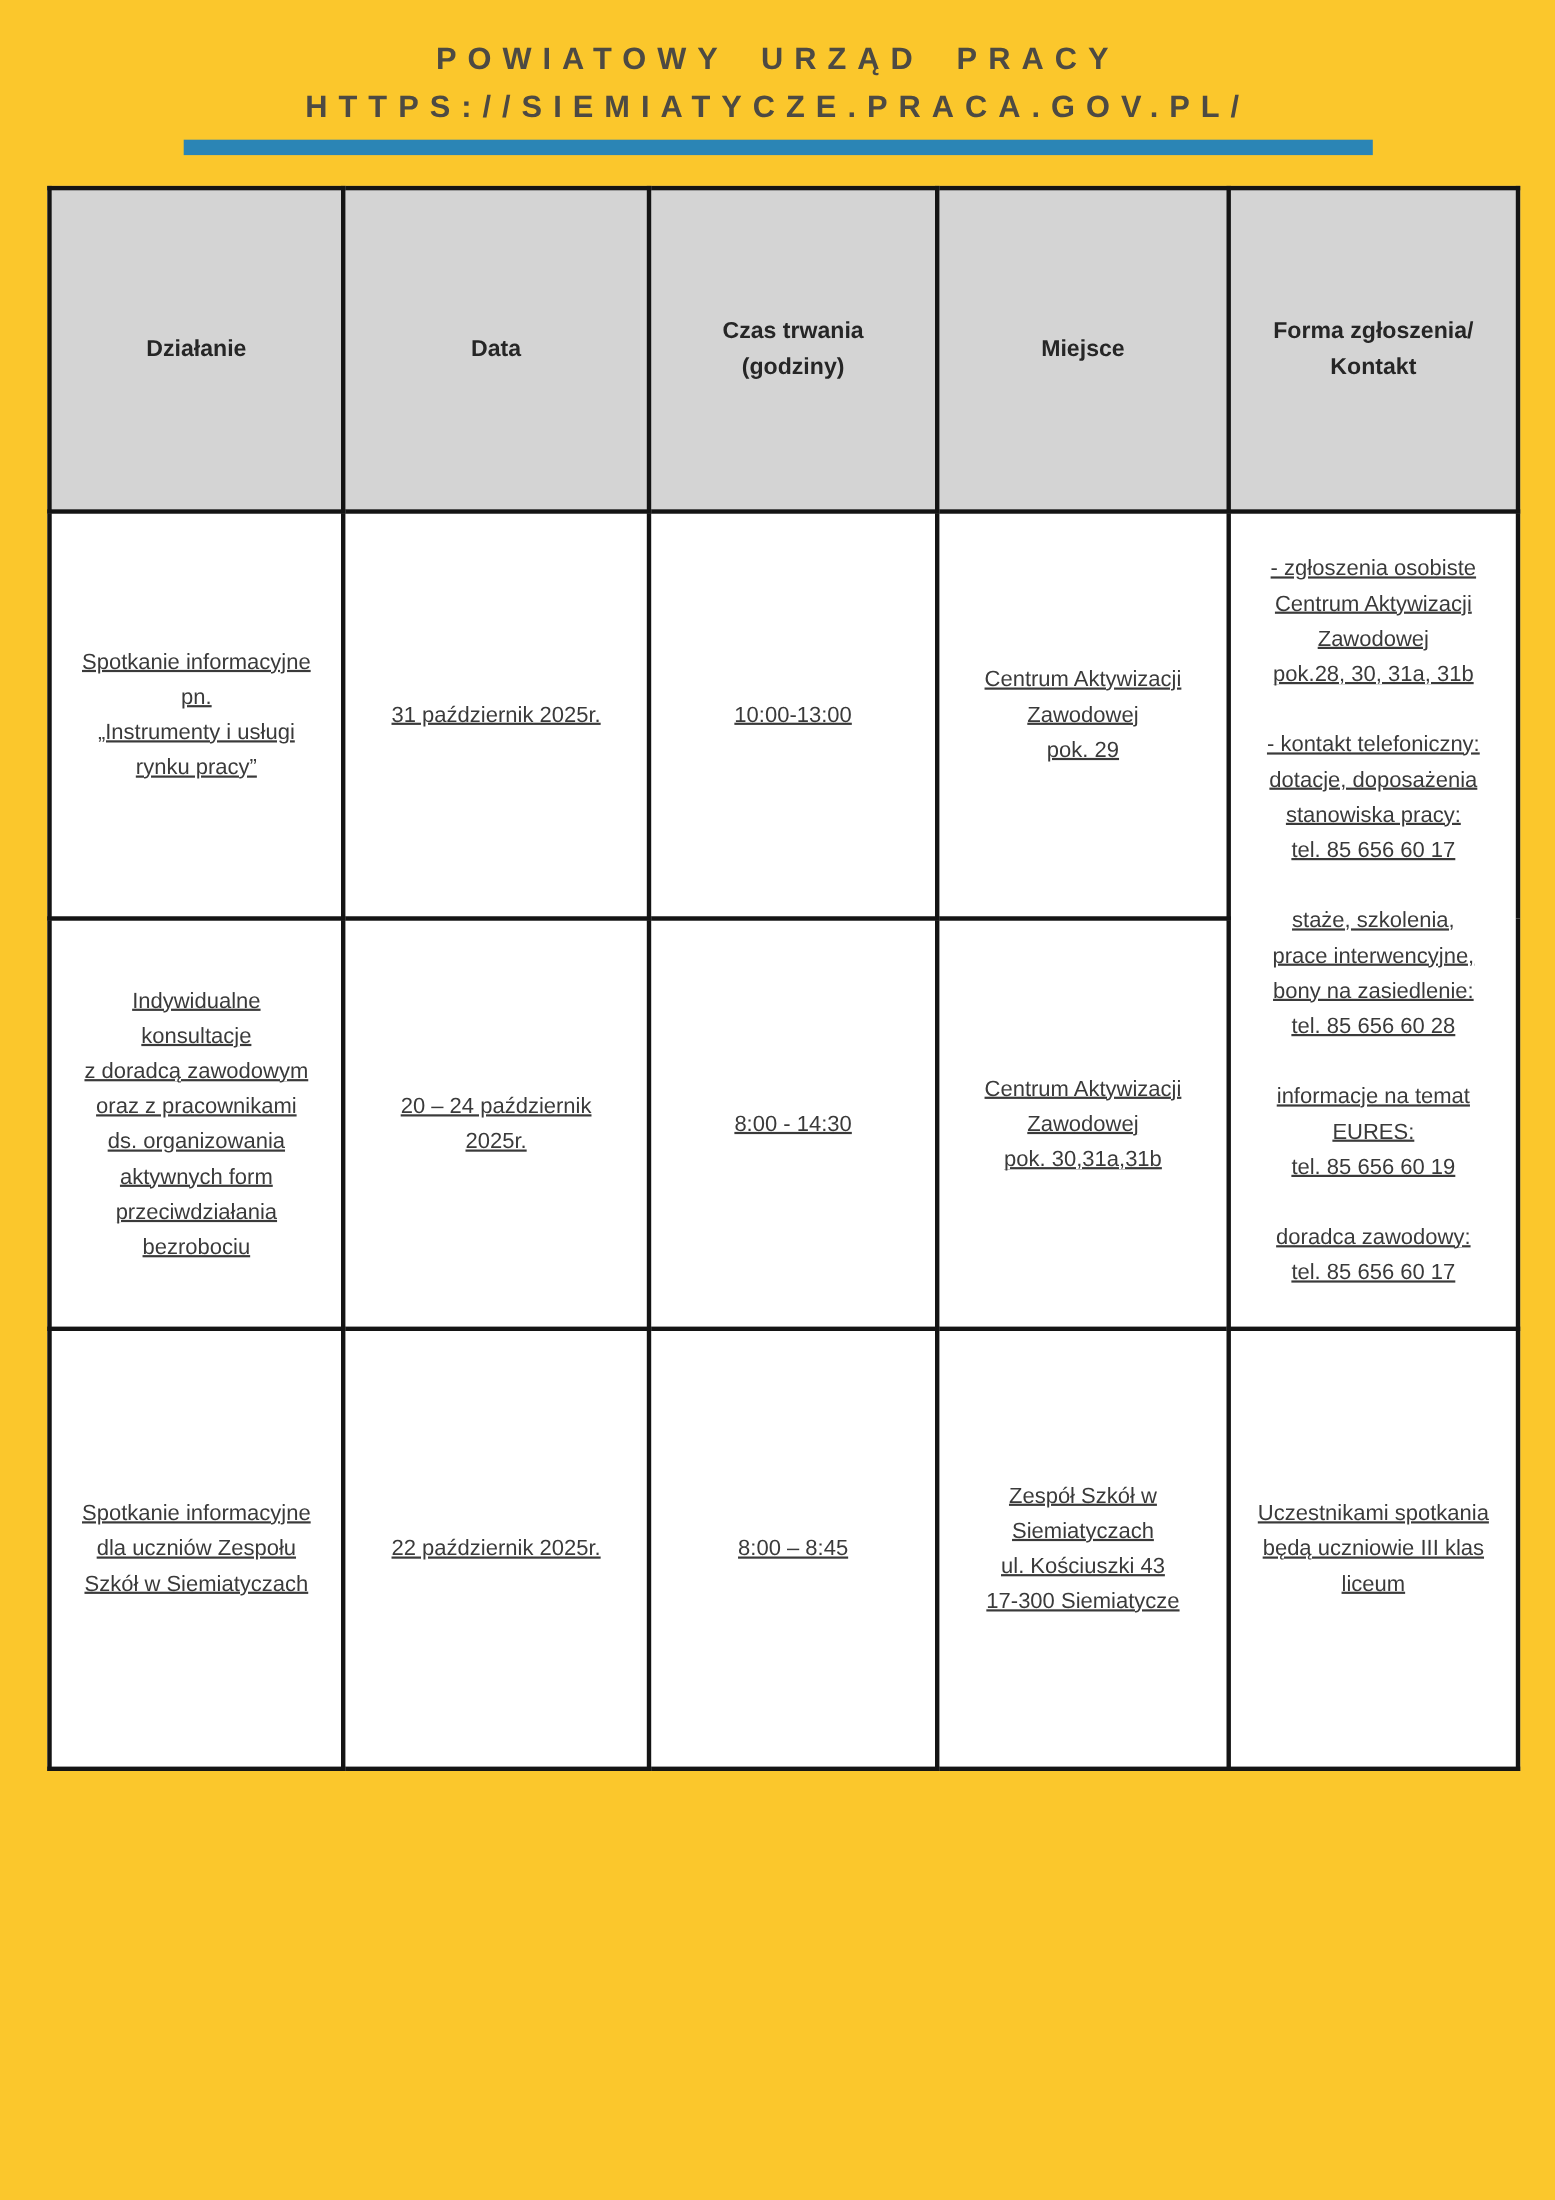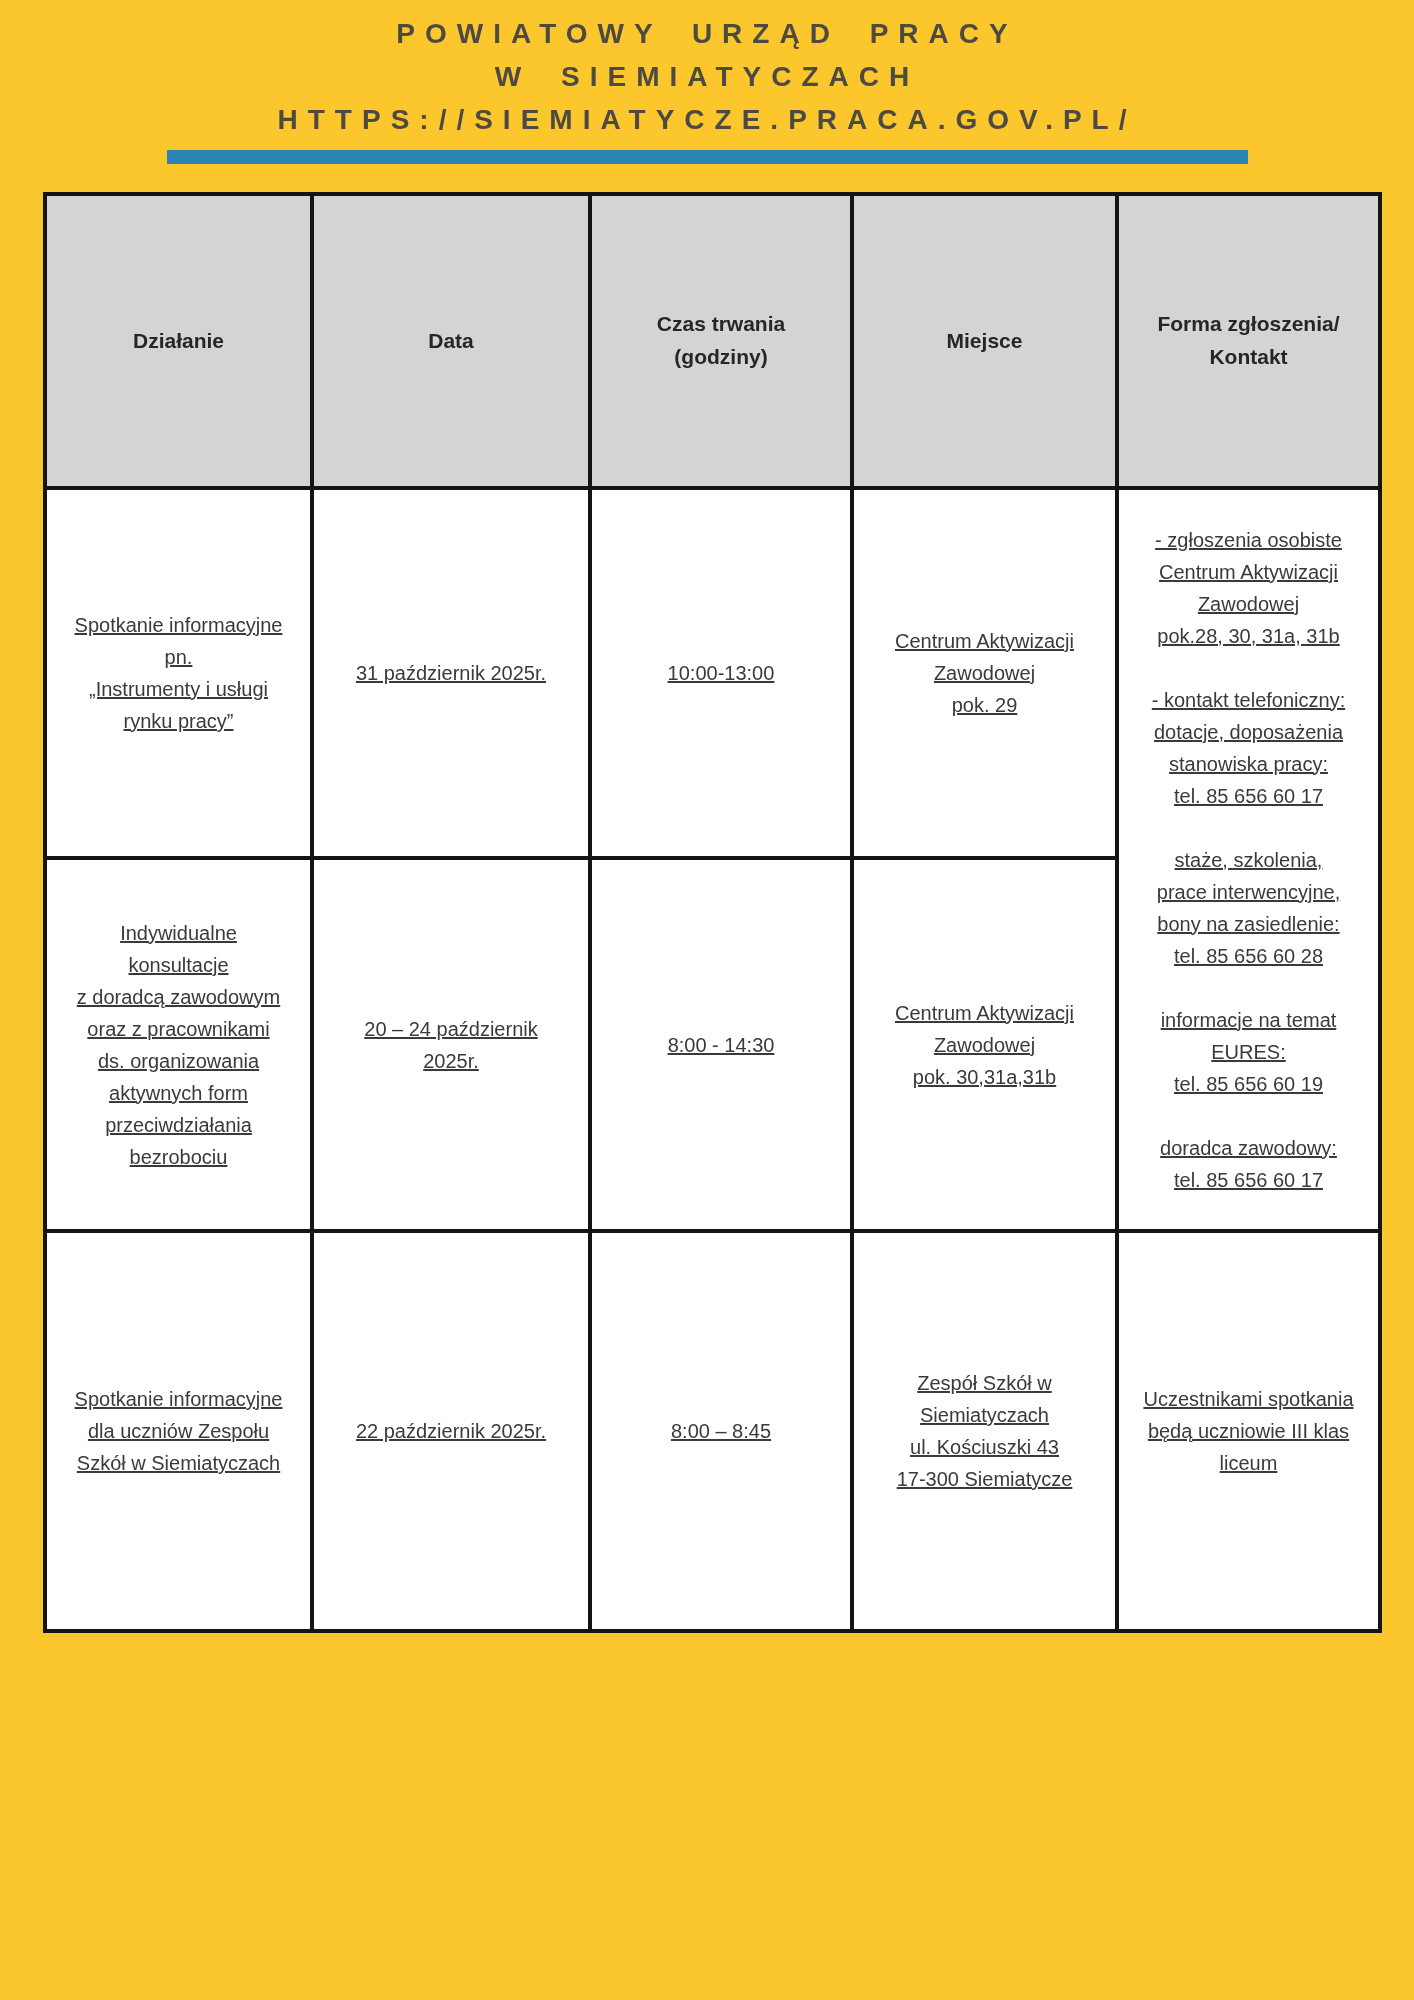--- a/index.html
+++ b/index.html
@@ -8,21 +8,21 @@
   }
   body {
     width: 1414px;
     height: 2000px;
     background: #FBC72C;
     font-family: "Liberation Sans", sans-serif;
     overflow: hidden;
   }
   
   .header-block {
-    padding-top: 12px;
+    padding-top: 32px;
     text-align: center;
   }
   .header-line {
     font-size: 28px;
     font-weight: 700;
     letter-spacing: 10px;
     word-spacing: 12px;
     line-height: 43px;
     color: #4D4A43;
     white-space: nowrap;
@@ -72,21 +72,20 @@
   tr.row-3 { height: 400px; }
   td.contact-merged {
     line-height: 1.43;
   }
 </style>
 </head>
 <body>
 
 <div class="header-block">
   <div class="header-line">POWIATOWY URZĄD PRACY</div>
-  <div class="header-line">W SIEMIATYCZACH</div>
   <div class="header-line">HTTPS://SIEMIATYCZE.PRACA.GOV.PL/</div>
 </div>
 
 <div class="divider-bar"></div>
 
 <table class="schedule">
   <colgroup>
     <col style="width:267px">
     <col style="width:278px">
     <col style="width:262px">

